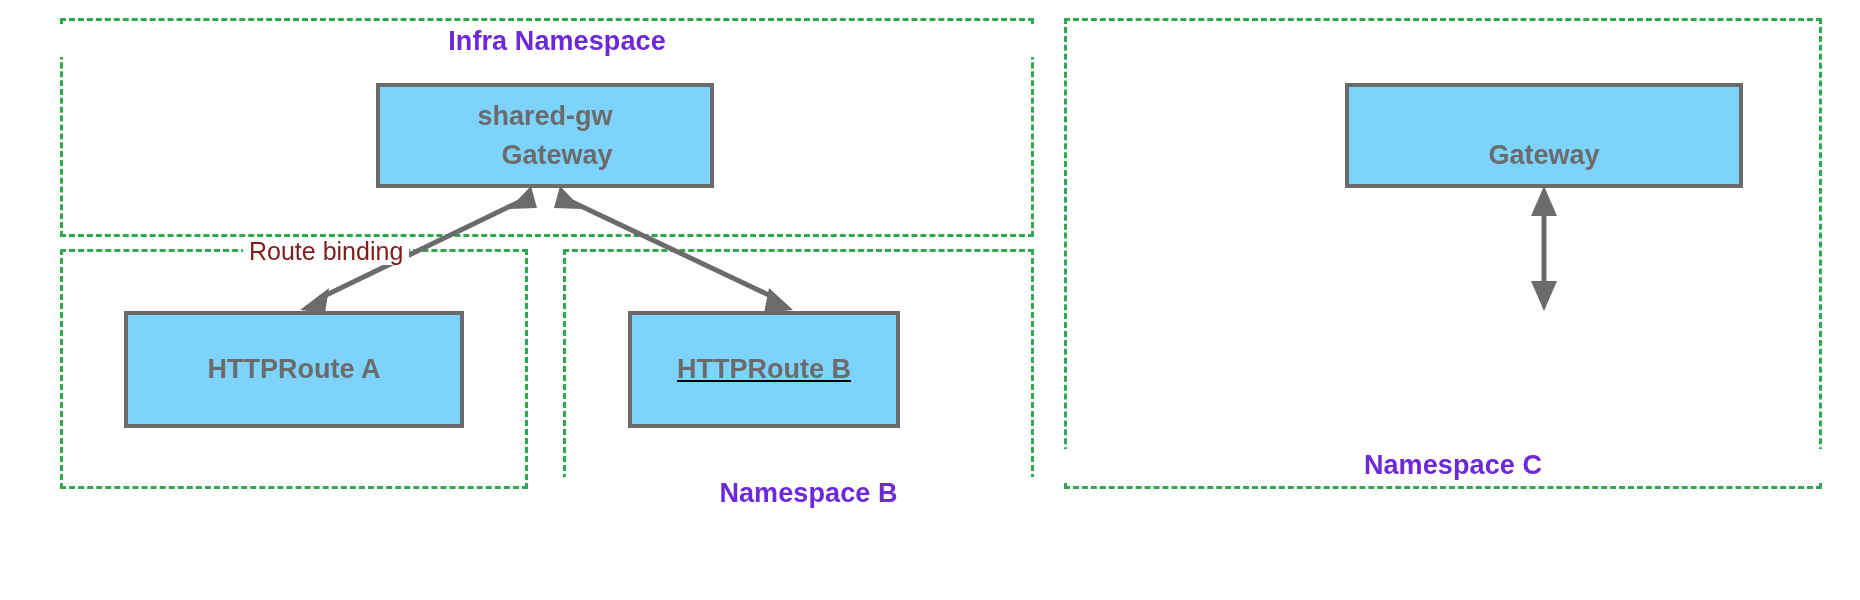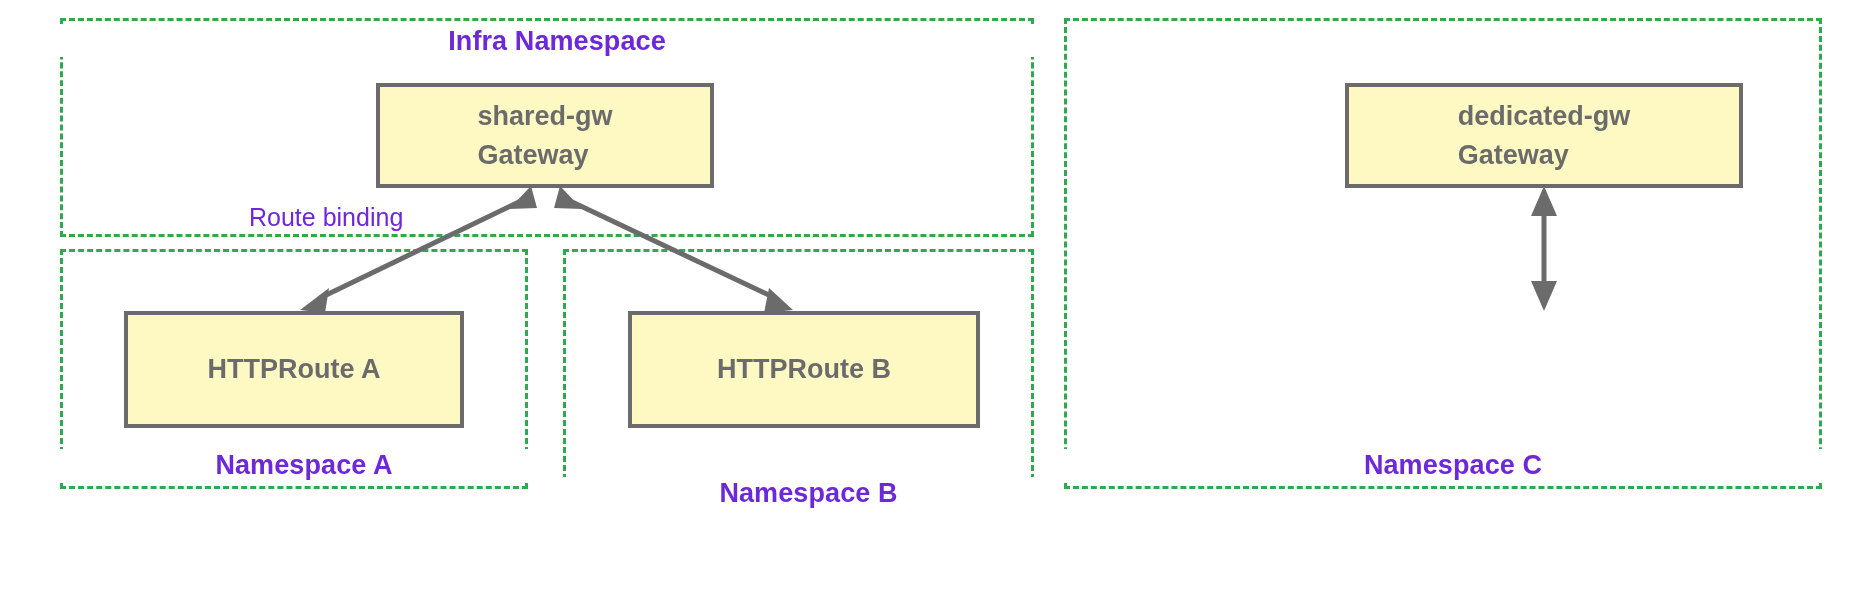--- a/index.html
+++ b/index.html
@@ -37,44 +37,45 @@
     text-align: center;
     background: #ffffff;
     padding: 0 10px;
     line-height: 32px;
   }
 
   
   .res-box {
     position: absolute;
     border: 4px solid #6b6b6b;
-    background: #fef9c3;
+    background: #7dd3fc;
     box-sizing: border-box;
     display: flex;
     align-items: center;
     justify-content: center;
-    text-align: left;
+    text-align: right;
   }
   .res-label {
     color: #6b6b6b;
     font-size: 27px;
     font-weight: bold;
     line-height: 39px;
     white-space: pre-line;
   }
 
   
   .edge-label {
     position: absolute;
-    color: #6d28d9;
+    color: #7f1d1d;
     font-size: 25px;
     line-height: 28px;
     white-space: nowrap;
     background: #ffffff;
     padding: 0 6px;
+    margin-top: 34px;
   }
 
   
   #arrows {
     position: absolute;
     left: 0;
     top: 0;
     width: 1860px;
     height: 600px;
     pointer-events: none;
@@ -97,39 +98,38 @@
   <div class="ns-box" style="left:60px; top:18px; width:974px; height:219px;"></div>
 
   <div class="ns-box" style="left:60px; top:249px; width:468px; height:240px;"></div>
 
   <div class="ns-box" style="left:563px; top:249px; width:471px; height:240px;"></div>
 
   <div class="ns-box" style="left:1064px; top:18px; width:758px; height:471px;"></div>
 
   <div class="ns-title" style="left:60px; top:25px; width:974px;">Infra Namespace</div>
 
-  <div class="ns-title" style="left:60px; top:449px; width:468px;">Namespace A</div>
 
   <div class="ns-title" style="left:563px; top:449px; width:471px;margin-top:28px;">Namespace B</div>
 
   <div class="ns-title" style="left:1064px; top:449px; width:758px;">Namespace C</div>
 
   <div class="res-box" style="left:376px; top:83px; width:338px; height:105px;">
     <div class="res-label"><span>shared-gw</span><br><span>Gateway</span></div>
   </div>
 
   <div class="res-box" style="left:1345px; top:83px; width:398px; height:105px;">
-    <div class="res-label"><span>dedicated-gw</span><br><span>Gateway</span></div>
+    <div class="res-label"><br><span>Gateway</span></div>
   </div>
 
   <div class="res-box" style="left:124px; top:311px; width:340px; height:117px;">
     <div class="res-label">HTTPRoute A</div>
   </div>
 
-  <div class="res-box" style="left:628px; top:311px; width:352px; height:117px;">
+  <div class="res-box" style="left:628px; top:311px; width:272px; height:117px;text-decoration:underline;">
     <div class="res-label">HTTPRoute B</div>
   </div>
 
 
   <svg id="arrows" viewBox="0 0 1860 600" xmlns="http://www.w3.org/2000/svg">
 
       HTTPRoute A --&gt;
     <g>
       <line class="arrow-path" x1="523" y1="200" x2="320" y2="298"></line>
       <polygon class="arrow-head" points="531,186 509,209 537,208"></polygon>

